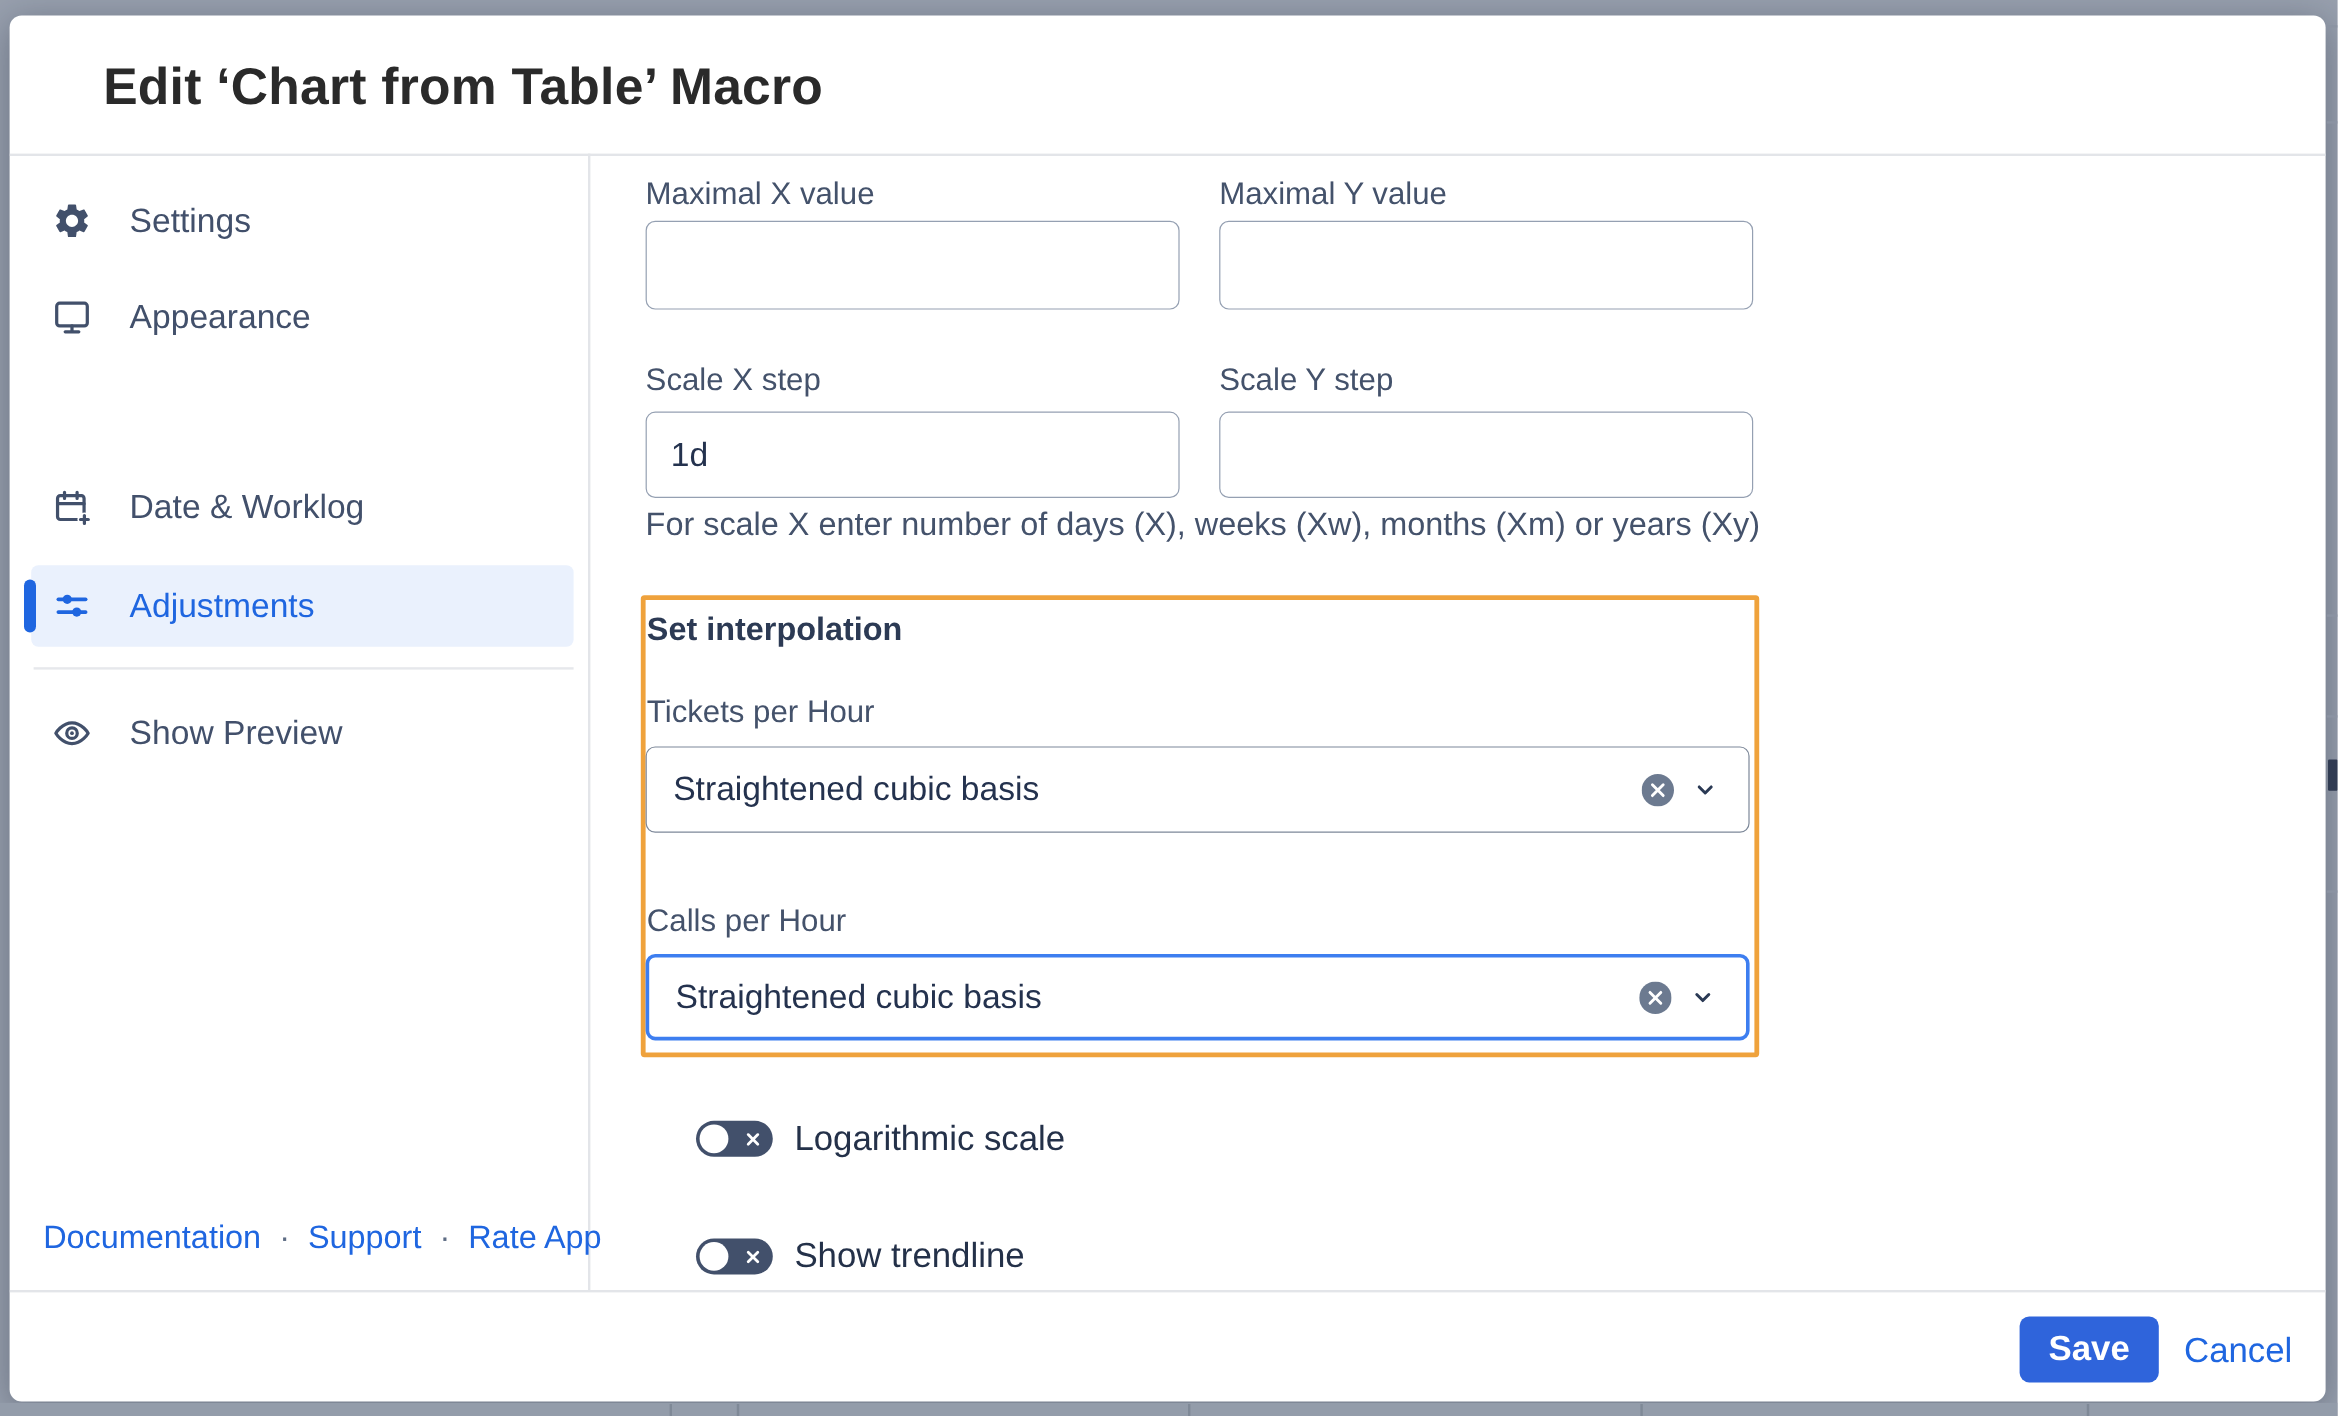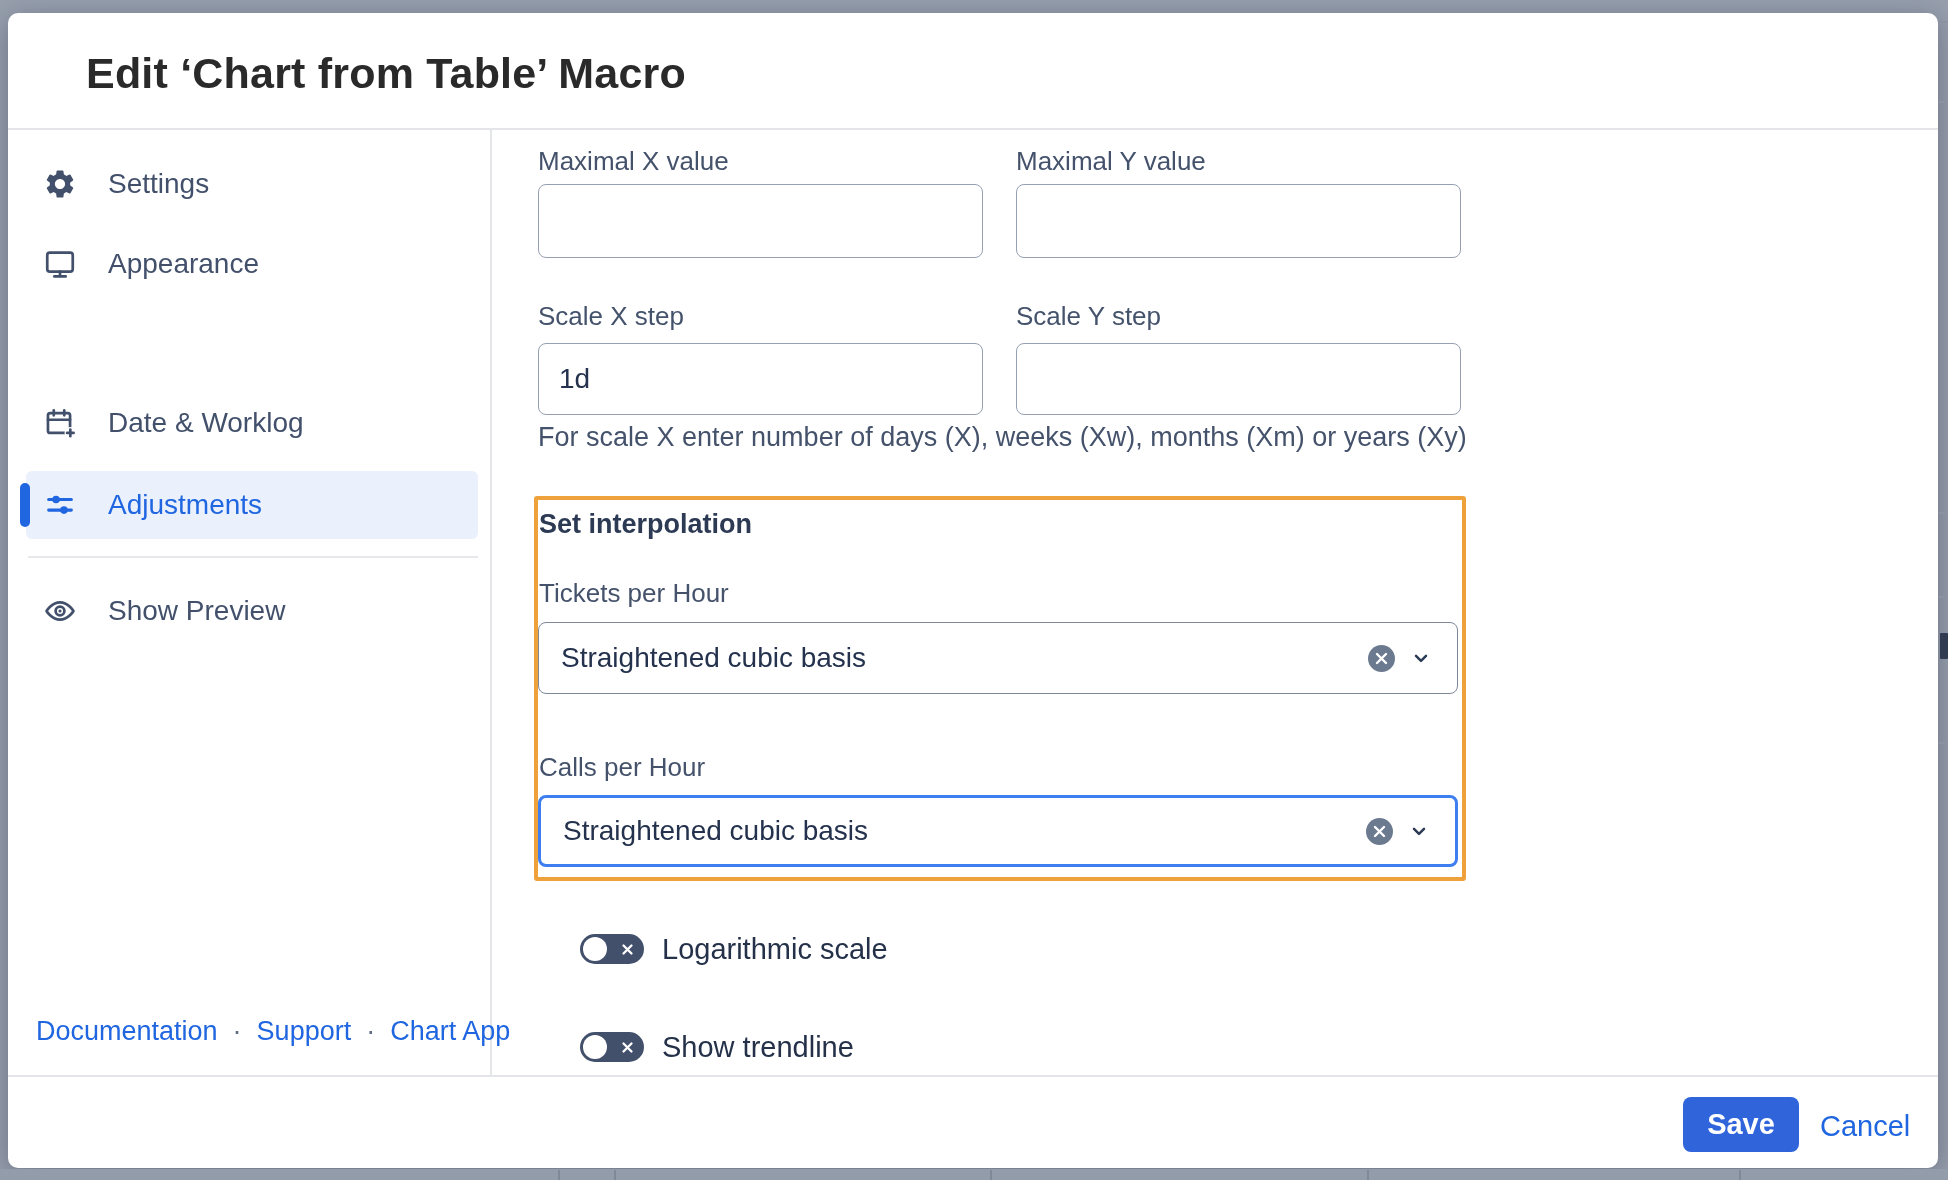--- a/index.html
+++ b/index.html
@@ -141,21 +141,21 @@
       <circle cx="12" cy="12" r="1.1" fill="#42506B"></circle>
     </svg>
     <span class="lbl">Show Preview</span>
   </div>
 
   <div class="side-links">
     <a>Documentation</a>
     <span class="dot">·</span>
     <a>Support</a>
     <span class="dot">·</span>
-    <a>Chart App</a>
+    <a>Rate App</a>
   </div>
 
   <div class="flabel" style="left:530px;top:133px">Maximal X value</div>
   <div class="flabel" style="left:1008px;top:133px">Maximal Y value</div>
   <input class="tinput" style="left: 530px; top: 171px;" value="">
   <input class="tinput" style="left: 1008px; top: 171px;" value="">
 
   <div class="flabel" style="left:530px;top:288px">Scale X step</div>
   <div class="flabel" style="left:1008px;top:288px">Scale Y step</div>
   <input class="tinput" style="left: 530px; top: 330px; height: 72px;" value="1d">

